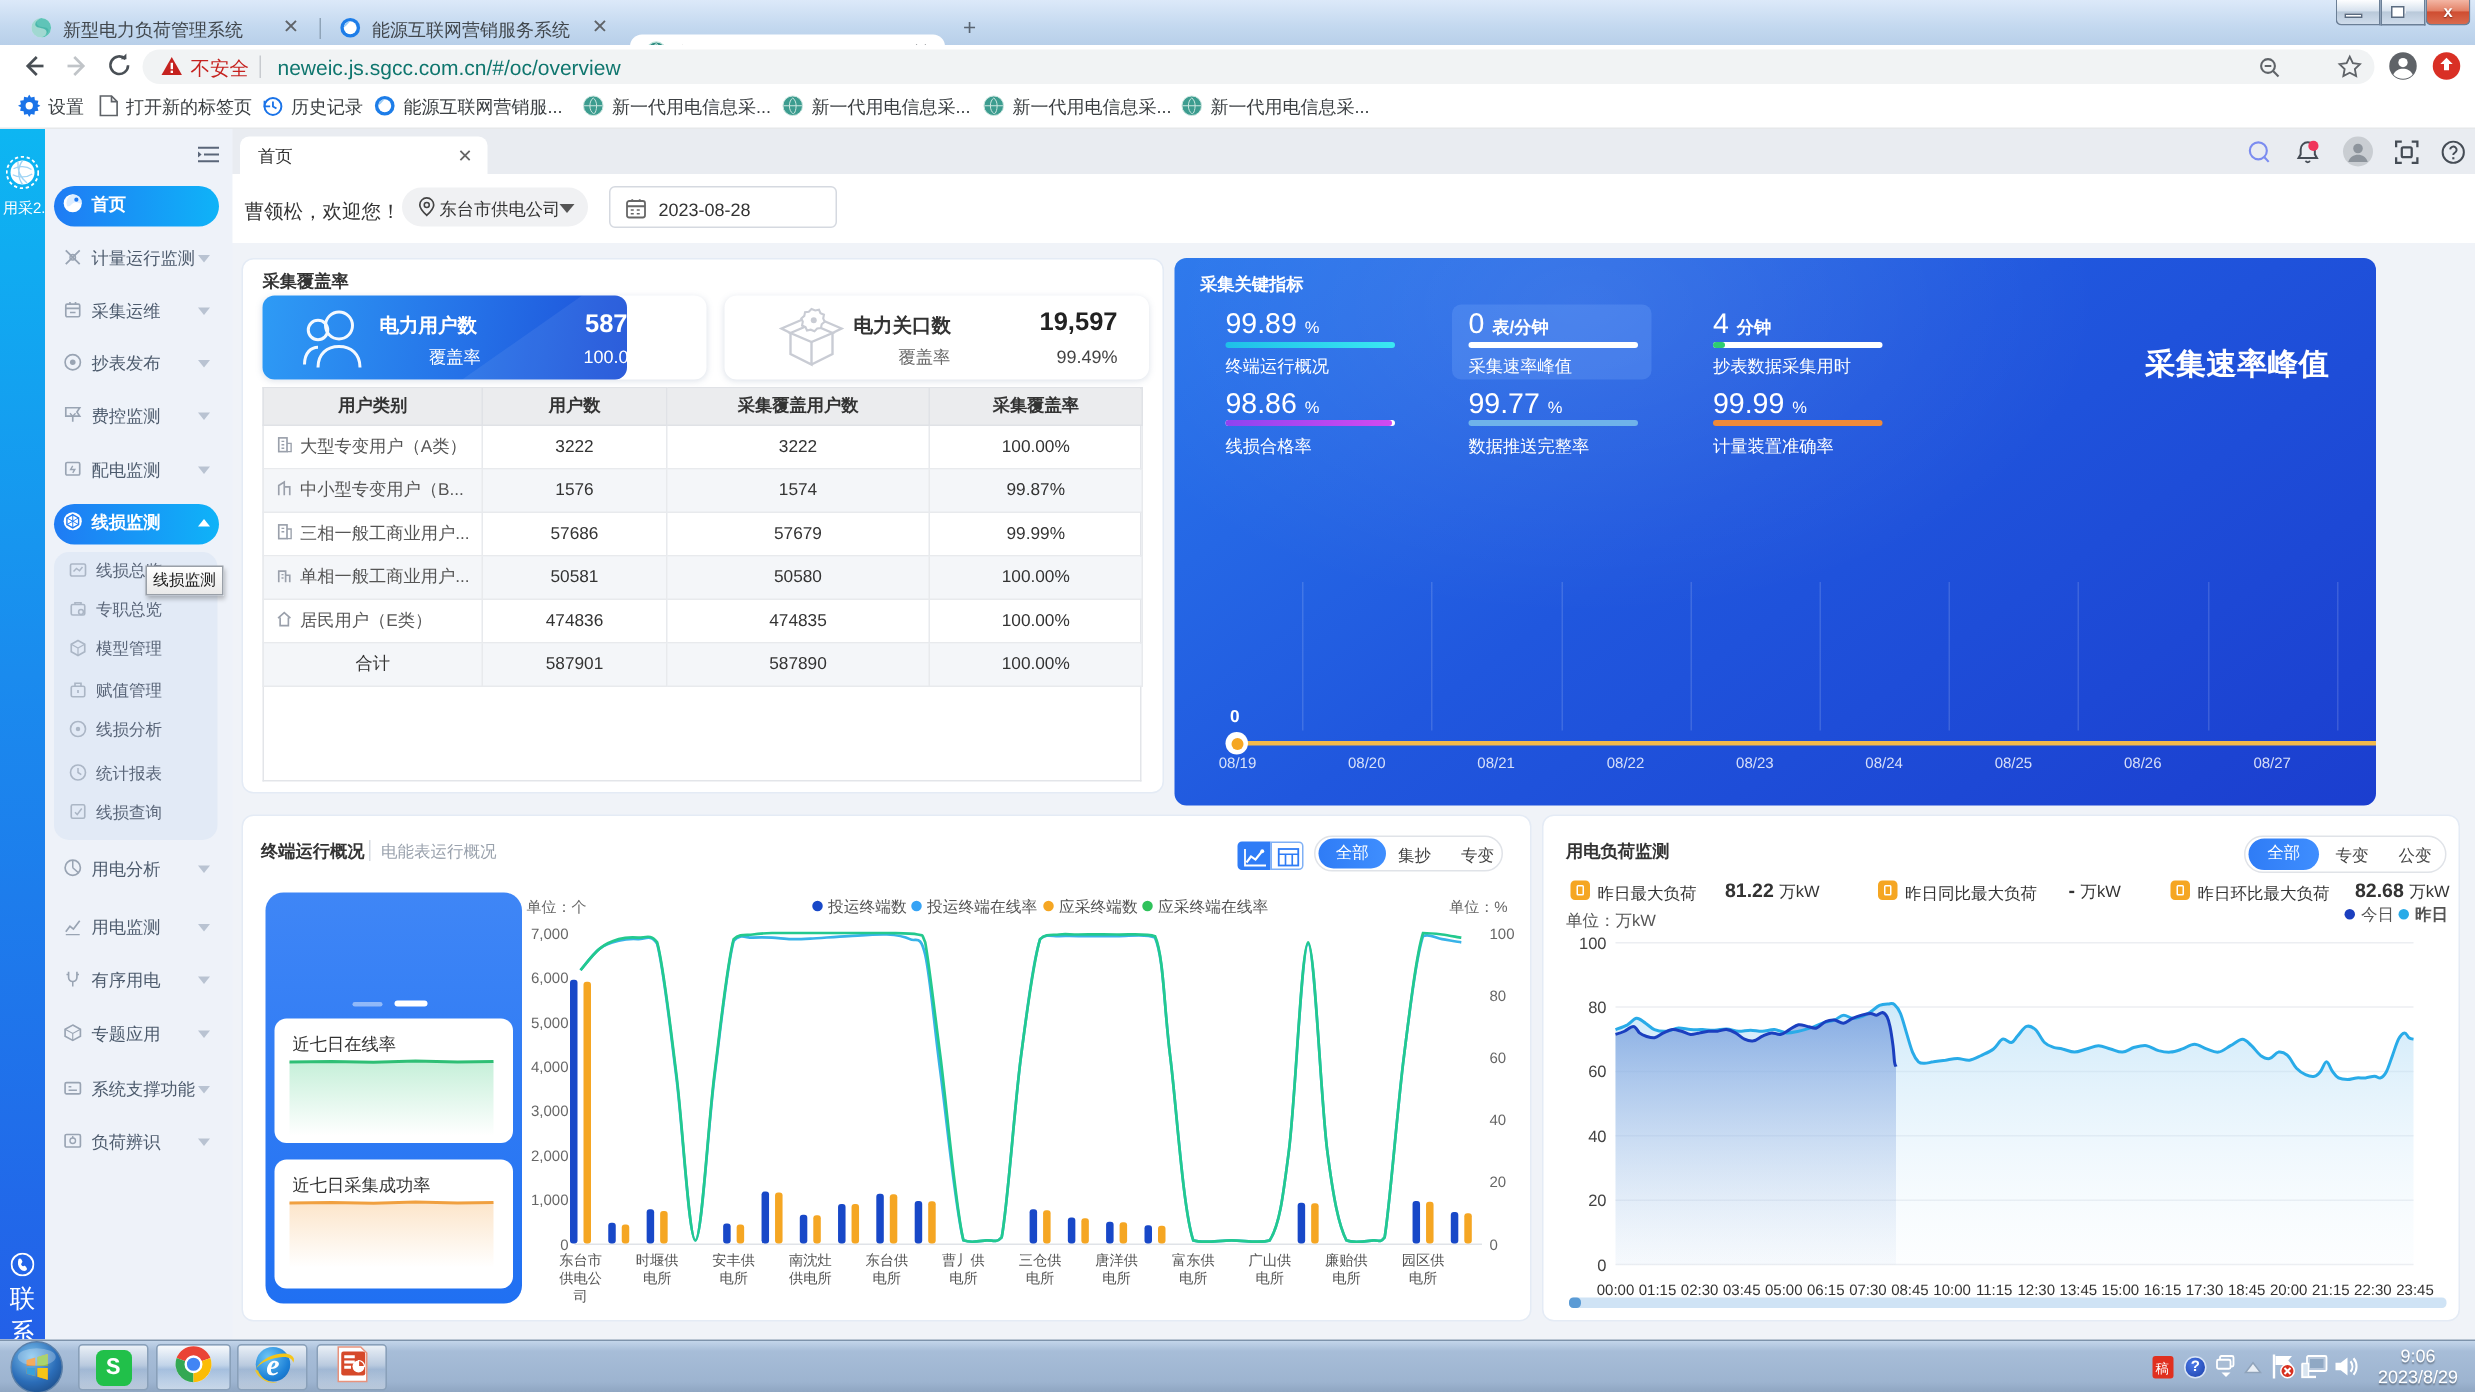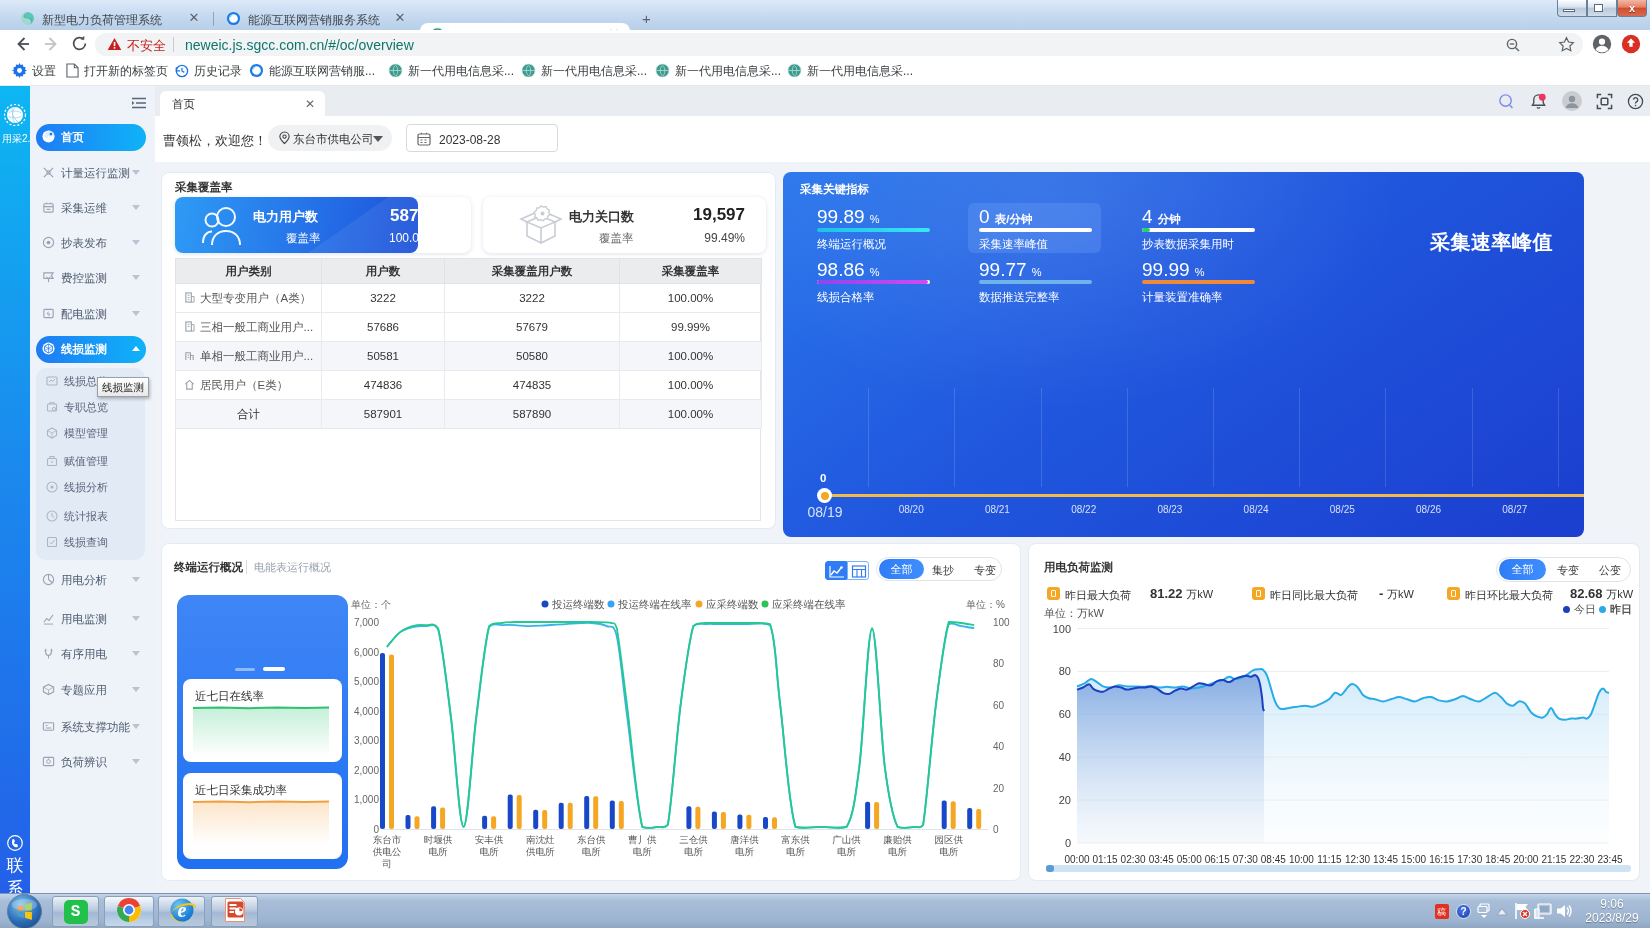--- a/index.html
+++ b/index.html
@@ -399,20 +399,28 @@
       </tr>
       <tr style="height:29px;">
         <td style="border:1px solid #e8eaed; padding-left:8px; color:#555; overflow:hidden;"><svg width="11" height="11" viewBox="0 0 12 12" style="vertical-align:-1px; margin-right:5px;">
                 <rect x="2" y="1" width="6" height="10" fill="none" stroke="#9aa0ab" stroke-width="1.2"></rect>
                 <path d="M8 5h3v6H8M4 3.5h2M4 6h2M4 8.5h2" stroke="#9aa0ab" fill="none"></path>
               </svg>大型专变用户（A类）</td>
         <td style="border:1px solid #e8eaed; text-align:center;">3222</td>
         <td style="border:1px solid #e8eaed; text-align:center;">3222</td>
         <td style="border:1px solid #e8eaed; text-align:center;">100.00%</td>
       </tr>
+      <tr style="height:29px; background:#f4f6f9;">
+        <td style="border:1px solid #e8eaed; padding-left:8px; color:#555; overflow:hidden;"><svg width="11" height="11" viewBox="0 0 12 12" style="vertical-align:-1px; margin-right:5px;">
+                <path d="M2 11V4l4-2.5V11M6 5h4v6" fill="none" stroke="#9aa0ab" stroke-width="1.2"></path>
+              </svg>中小型专变用户（B...</td>
+        <td style="border:1px solid #e8eaed; text-align:center;">1576</td>
+        <td style="border:1px solid #e8eaed; text-align:center;">1574</td>
+        <td style="border:1px solid #e8eaed; text-align:center;">99.87%</td>
+      </tr>
       <tr style="height:29px;">
         <td style="border:1px solid #e8eaed; padding-left:8px; color:#555; overflow:hidden;"><svg width="11" height="11" viewBox="0 0 12 12" style="vertical-align:-1px; margin-right:5px;">
                 <rect x="2" y="1" width="6" height="10" fill="none" stroke="#9aa0ab" stroke-width="1.2"></rect>
                 <path d="M8 4h3v7H8M4 3.5h2M4 6h2" stroke="#9aa0ab" fill="none"></path>
               </svg>三相一般工商业用户...</td>
         <td style="border:1px solid #e8eaed; text-align:center;">57686</td>
         <td style="border:1px solid #e8eaed; text-align:center;">57679</td>
         <td style="border:1px solid #e8eaed; text-align:center;">99.99%</td>
       </tr>
       <tr style="height:29px; background:#f4f6f9;">
@@ -484,21 +492,21 @@
       <div class="abs" style="left:430.0px; top:216px; width:1px; height:99px; background:rgba(255,255,255,.14);"></div>
       <div class="abs" style="left:516.2px; top:216px; width:1px; height:99px; background:rgba(255,255,255,.14);"></div>
       <div class="abs" style="left:602.4px; top:216px; width:1px; height:99px; background:rgba(255,255,255,.14);"></div>
       <div class="abs" style="left:688.6px; top:216px; width:1px; height:99px; background:rgba(255,255,255,.14);"></div>
       <div class="abs" style="left:774.9px; top:216px; width:1px; height:99px; background:rgba(255,255,255,.14);"></div>
       <div class="abs" style="left:42px; top:322px; width:776px; height:3px; background:#f2b94b; border-radius:2px;"></div>
     <div class="abs" style="left:34px; top:316px; width:15px; height:15px; border-radius:50%; background:#fff;">
         <div class="abs" style="left:3.5px; top:3.5px; width:8px; height:8px; border-radius:50%; background:#f5a623;"></div>
       </div>
     <div class="abs" style="left:37px; top:300px; font-size:11.5px; font-weight:bold; color:#fff;">0</div>
-    <div class="abs" style="left:14.0px; top:332px; width:56px; text-align:center; font-size:14px; color:rgba(255,255,255,.82);">08/19</div>
+    <div class="abs" style="left:14.0px; top:332px; width:56px; text-align:center; font-size:10px; color:rgba(255,255,255,.82);">08/19</div>
       <div class="abs" style="left:100.2px; top:332px; width:56px; text-align:center; font-size:10px; color:rgba(255,255,255,.82);">08/20</div>
       <div class="abs" style="left:186.4px; top:332px; width:56px; text-align:center; font-size:10px; color:rgba(255,255,255,.82);">08/21</div>
       <div class="abs" style="left:272.7px; top:332px; width:56px; text-align:center; font-size:10px; color:rgba(255,255,255,.82);">08/22</div>
       <div class="abs" style="left:358.9px; top:332px; width:56px; text-align:center; font-size:10px; color:rgba(255,255,255,.82);">08/23</div>
       <div class="abs" style="left:445.1px; top:332px; width:56px; text-align:center; font-size:10px; color:rgba(255,255,255,.82);">08/24</div>
       <div class="abs" style="left:531.3px; top:332px; width:56px; text-align:center; font-size:10px; color:rgba(255,255,255,.82);">08/25</div>
       <div class="abs" style="left:617.5px; top:332px; width:56px; text-align:center; font-size:10px; color:rgba(255,255,255,.82);">08/26</div>
       <div class="abs" style="left:703.8px; top:332px; width:56px; text-align:center; font-size:10px; color:rgba(255,255,255,.82);">08/27</div>
       <div class="abs" style="left:790.0px; top:332px; width:56px; text-align:center; font-size:10px; color:rgba(255,255,255,.82);">08/28</div>
   </div>

